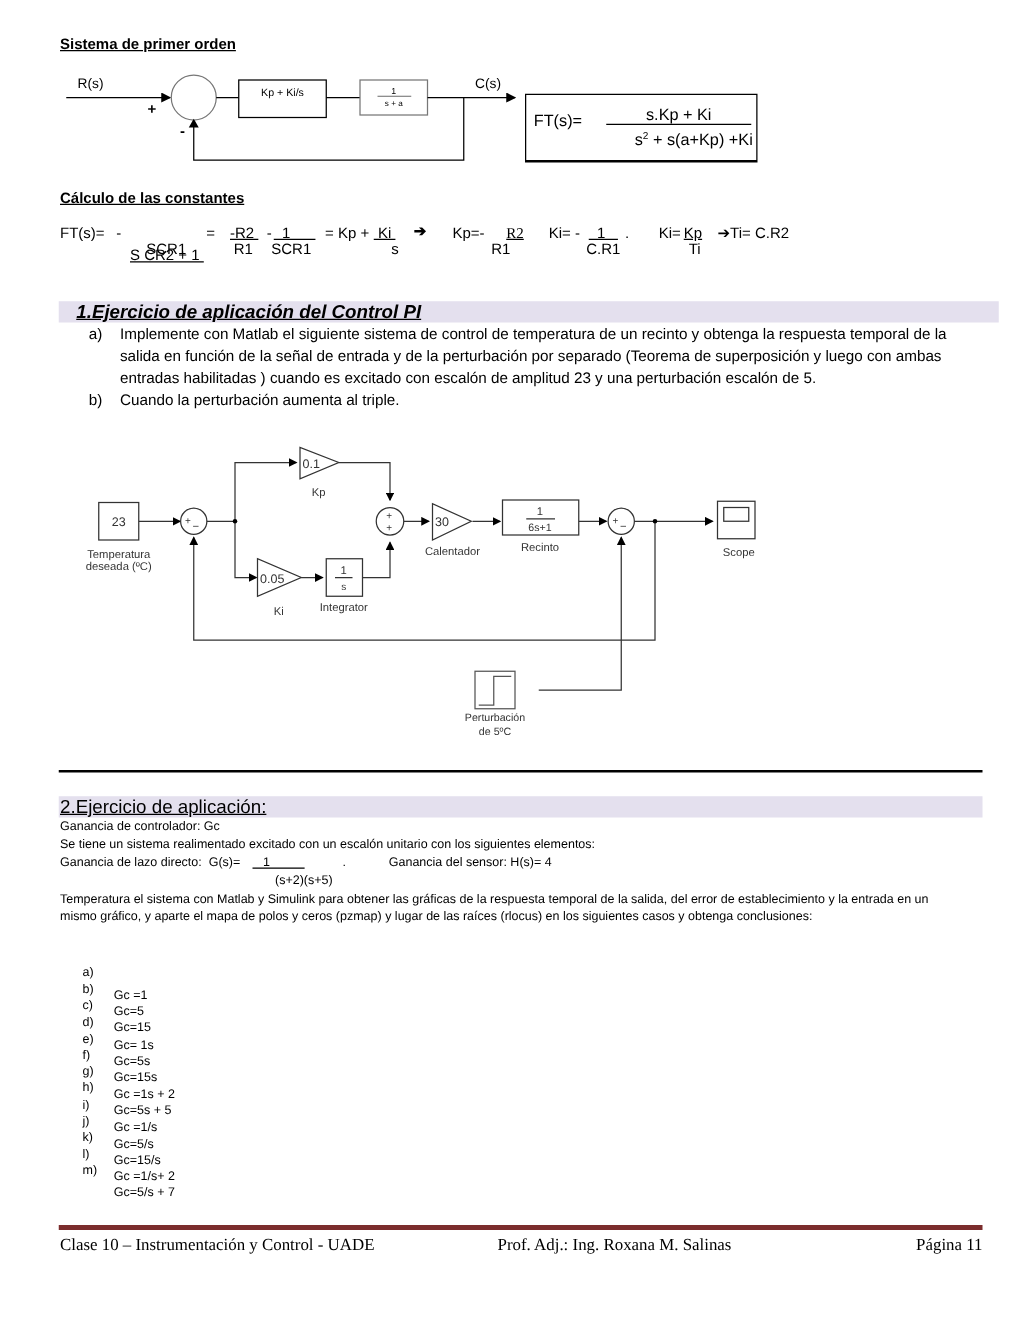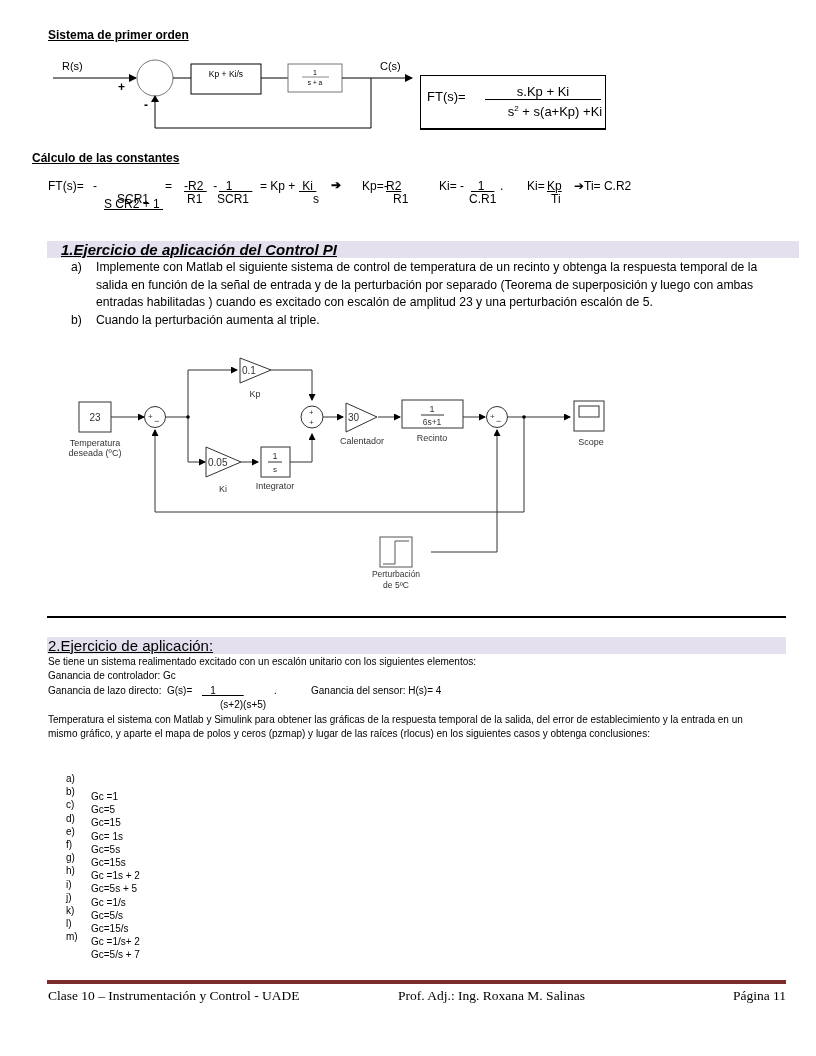--- a/index.html
+++ b/index.html
@@ -62,39 +62,39 @@
   <polyline points="331,28 331,78 115,78 115,47" fill="none" stroke="#000" stroke-width="1"></polyline>
   <path d="M111,52 L115,45 L119,52 z" fill="#000"></path>
 </svg>
 
 <div class="abs arial" style="left:420px; top:75px; width:184px; height:52px; border:1px solid #000; border-bottom-width:2px;">
   <span class="abs" style="left:6px; top:13px; font-size:13px;">FT(s)=</span>
   <span class="abs" style="left:64px; top:8px; width:116px; text-align:center; font-size:13px; border-bottom:1px solid #000; line-height:15px;">s.Kp + Ki</span>
   <span class="abs" style="left:76px; top:25px; width:116px; text-align:center; font-size:13px; line-height:16px;"><span>s</span><sup style="font-size:8px;">2</sup><span> + s(a+Kp) +Ki</span></span>
 </div>
 
-<div class="abs h-under arial" style="left:32px; top:151px;text-align:center;">Cálculo de las constantes</div>
+<div class="abs h-under arial" style="left:48px; top:151px;text-align:center;">Cálculo de las constantes</div>
 
 <div class="abs arial" style="left:48px; top:178px; font-size:12px; white-space:pre; line-height:13px;">
   <span class="abs" style="left:0; top:2px;">FT(s)=</span>
   <span class="abs" style="left:45px; top:2px;">- </span>
   <span class="abs" style="left:56px; top:20px; text-decoration:underline;">S CR2 + 1 </span>
   <span class="abs" style="left:69px; top:15px;">SCR1</span>
   <span class="abs" style="left:117px; top:2px;">= </span>
   <span class="abs" style="left:136px; top:2px; text-decoration:underline;">-R2 </span>
   <span class="abs" style="left:139px; top:15px;">R1</span>
   <span class="abs" style="left:162px; top:2px;"> - </span>
   <span class="abs" style="left:171px; top:2px; text-decoration:underline;">  1      </span>
   <span class="abs" style="left:169px; top:15px;">SCR1</span>
   <span class="abs" style="left:212px; top:2px;">= Kp +</span>
   <span class="abs" style="left:251px; top:2px; text-decoration:underline;"> Ki </span>
   <span class="abs" style="left:265px; top:15px;">s</span>
   <span class="abs" style="left:283px; top:1px; font-weight:bold;">➔</span>
   <span class="abs" style="left:314px; top:2px;">Kp=-</span>
-  <span class="abs" style="left:338px; top:2px; text-decoration:underline;">R2</span>
+  <span class="abs" style="left:357px; top:2px; text-decoration:underline;font-family:Liberation Serif, serif;">R2</span>
   <span class="abs" style="left:345px; top:15px;">R1</span>
   <span class="abs" style="left:391px; top:2px;">Ki= - </span>
   <span class="abs" style="left:423px; top:2px; text-decoration:underline;">  1   </span>
   <span class="abs" style="left:421px; top:15px;">C.R1</span>
   <span class="abs" style="left:452px; top:2px;">.</span>
   <span class="abs" style="left:479px; top:2px;">Ki=</span>
   <span class="abs" style="left:499px; top:2px; text-decoration:underline;">Kp</span>
   <span class="abs" style="left:503px; top:15px;">Ti</span>
   <span class="abs" style="left:526px; top:2px;">➔Ti= C.R2</span>
 </div>
@@ -202,22 +202,22 @@
   <text x="336" y="233" font-size="8.5" text-anchor="middle" fill="#333">de 5ºC</text>
 </svg>
 
 <div class="abs" style="left:47px; top:616px; width:739px; height:2px; background:#000;"></div>
 
 <div class="sec-band" style="top:637px;">
   <div class="sec2-title arial">2.Ejercicio de aplicación:</div>
 </div>
 
 <div class="abs small" style="left:48px; top:655px; width:740px;">
+  <div>Ganancia de controlador: Gc</div>
   <div>Se tiene un sistema realimentado excitado con un escalón unitario  con los siguientes elementos:</div>
-  <div>Ganancia de controlador: Gc</div>
   <div style="position:relative; height:14.4px;">
     <span class="abs" style="left:0; white-space:pre;">Ganancia de lazo directo:  G(s)=</span>
     <span class="abs" style="left:154px; white-space:pre; text-decoration:underline;">   1          </span>
     <span class="abs" style="left:226px;">.</span>
     <span class="abs" style="left:263px;">Ganancia del sensor: H(s)= 4</span>
   </div>
   <div style="position:relative; height:14.4px;">
     <span class="abs" style="left:172px;">(s+2)(s+5)</span>
   </div>
   <div style="width:720px;">Temperatura el sistema con Matlab y Simulink para obtener las gráficas de la respuesta temporal de la salida, del error de establecimiento y la entrada en un mismo gráfico, y aparte el mapa de polos y ceros (pzmap)  y lugar de las raíces (rlocus) en los siguientes casos y obtenga conclusiones:</div>

